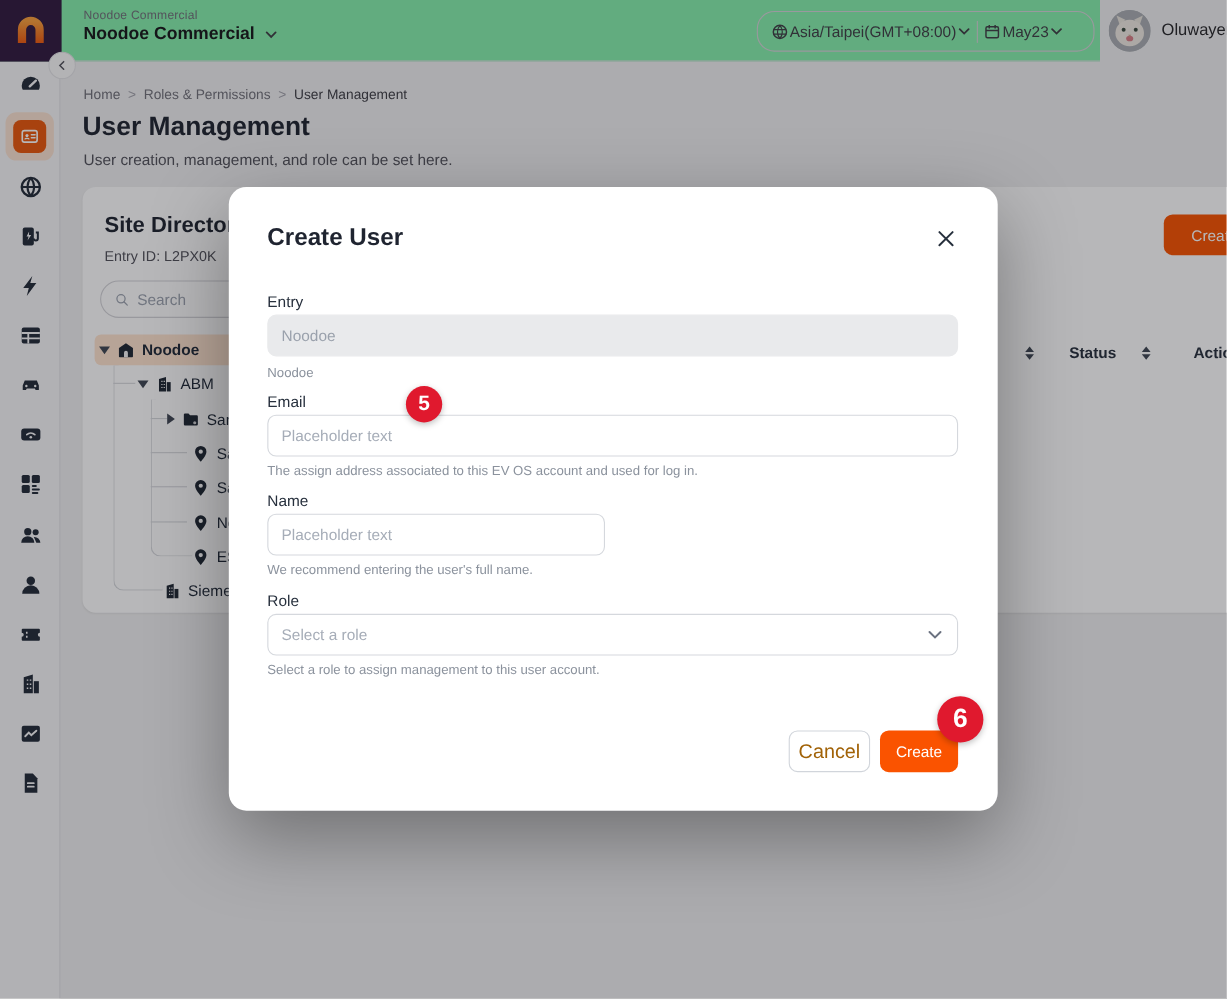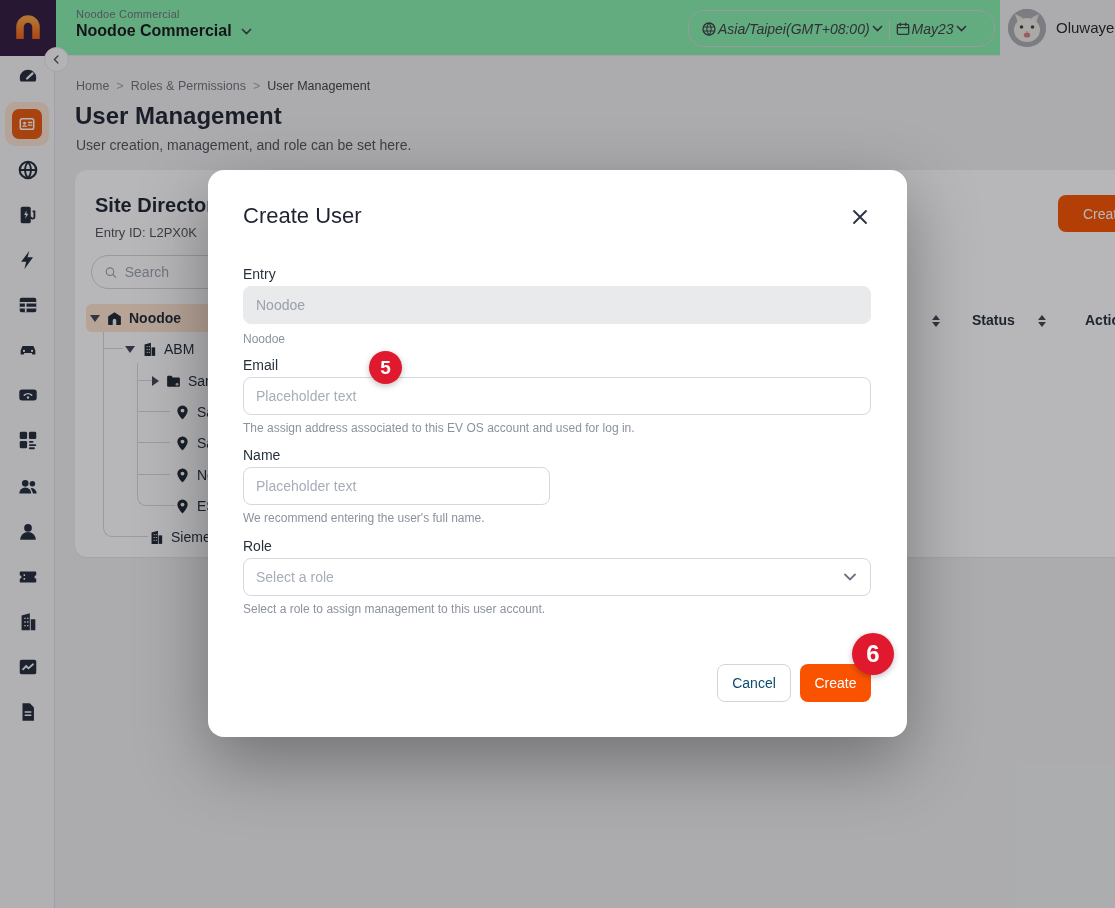--- a/index.html
+++ b/index.html
@@ -7,21 +7,21 @@
   body { font-family:"Liberation Sans", sans-serif; background:#f0f0f1; position:relative; }
 
   
   .topbar { position:absolute; left:0; top:0; width:1000px; height:56px; background:#86efac; border-bottom:1px solid #e3e3e6; z-index:2;padding-left:10px; }
   .logo { position:absolute; left:0; top:0; width:56px; height:56px; background:#311b3f; display:flex; align-items:center; justify-content:center; }
   .brand-block { position:absolute; left:76px; top:8px; }
   .brand-eyebrow { font-size:11px; color:#71717a; letter-spacing:.2px; }
   .brand-row { display:flex; align-items:center; gap:8px; margin-top:2px; cursor:pointer; }
   .brand-name { font-size:16px; font-weight:700; color:#18181b; }
   .collapse-btn { position:absolute; left:44px; top:47px; width:25px; height:25px; border-radius:50%; background:#fafafa; border:1px solid #e4e4e7; display:flex; align-items:center; justify-content:center; z-index:3; cursor:pointer; }
-  .tb-controls { position:absolute; left:688px; top:10px; height:37px; width:307px; border:1px solid #d4d4d8; border-radius:16px; display:flex; align-items:center; padding:0 12px; gap:1px;font-style:italic; }
+  .tb-controls { position:absolute; left:688px; top:10px; height:37px; width:307px; border:1px solid #d4d4d8; border-radius:16px; display:flex; align-items:center; padding:0 12px; gap:1px; }
   .tb-text { font-size:14px; color:#3f3f46; white-space:nowrap; }
   .tb-divider { width:1px; height:20px; background:#d4d4d8; margin:0 4px; }
   .avatar { position:absolute; left:1008px; top:9px; width:38px; height:38px; border-radius:50%; overflow:hidden; background:#aeb2b6; }
   .user-name { position:absolute; left:1056px; top:19px; font-size:15px; color:#27272a; white-space:nowrap; }
 
   
   .sidebar { position:absolute; left:0; top:56px; width:55px; height:852px; background:#f7f7f8; border-right:1px solid #e0e0e3; z-index:1; }
   .nav-item { position:absolute; left:17px; width:22px; height:22px; color:#232b38; cursor:pointer; }
   .nav-item svg { width:22px; height:22px; display:block; }
   .nav-active-wrap { position:absolute; left:5px; top:46px; width:44px; height:44px; background:#fbe3d2; border-radius:10px; display:flex; align-items:center; justify-content:center; cursor:pointer; }
@@ -56,30 +56,30 @@
   .tree-label { font-size:14px; color:#1f2937; white-space:nowrap; }
   .caret-down { width:0; height:0; border-left:5px solid transparent; border-right:5px solid transparent; border-top:7px solid #3f4753; }
   .caret-right { width:0; height:0; border-top:5px solid transparent; border-bottom:5px solid transparent; border-left:7px solid #3f4753; }
   .tree-selected { position:absolute; left:86px; top:304px; width:220px; height:28px; background:#ffe4cf; border-radius:6px; }
   .tree-icon { width:17px; height:17px; color:#1f2733; }
   .tree-icon svg { width:17px; height:17px; display:block; }
 
   
   .overlay { position:absolute; inset:0; background:rgba(16,18,24,0.30); z-index:10; }
   .modal { position:absolute; left:208px; top:170px; width:699px; height:567px; background:#fff; border-radius:16px; z-index:20; box-shadow:0 24px 70px rgba(0,0,0,.35); }
-  .modal-title { position:absolute; left:35px; top:33px; font-size:22px; font-weight:400; color:#1f2430; }
+  .modal-title { position:absolute; left:35px; top:33px; font-size:22px; font-weight:700; color:#1f2430; }
   .modal-close { position:absolute; right:34px; top:34px; width:26px; height:26px; display:flex; align-items:center; justify-content:center; cursor:pointer; color:#27303d; background:none; border:none; }
   .f-label { position:absolute; left:35px; font-size:14px; font-weight:500; color:#27303d; }
   .f-helper { position:absolute; left:35px; font-size:12px; color:#8b929d; }
   .f-input { position:absolute; left:35px; height:38px; border:1px solid #d5d8dd; border-radius:8px; padding:0 12px; font-size:14px; color:#15803d; font-family:inherit; outline:none; background:#fff; }
   .f-input::placeholder { color:#a6adb8; }
   .f-input:disabled { background:#e9eaec; border-color:#e9eaec; color:#9aa1ac; }
   .f-select { position:absolute; left:35px; height:38px; width:628px; border:1px solid #d5d8dd; border-radius:8px; padding:0 12px; display:flex; align-items:center; justify-content:space-between; cursor:pointer; background:#fff; }
   .f-select span { font-size:14px; color:#a6adb8; }
-  .btn-cancel { position:absolute; left:509px; top:494px; width:74px; height:38px; background:#fff; border:1px solid #d1d5db; border-radius:8px; font-size:14px; color:#0c4a6e; font-family:inherit; cursor:pointer; }
+  .btn-cancel { position:absolute; left:509px; top:494px; width:74px; height:38px; background:#fff; border:1px solid #d1d5db; border-radius:8px; font-size:18px; color:#a16207; font-family:inherit; cursor:pointer; }
   .btn-create { position:absolute; left:592px; top:494px; width:71px; height:38px; background:#fa5300; border:none; border-radius:8px; font-size:14px; color:#fff; font-family:inherit; cursor:pointer; }
 
   .anno-badge { position:absolute; border-radius:50%; background:#e0192e; color:#fff; font-weight:700; display:flex; align-items:center; justify-content:center; z-index:30; box-shadow:0 2px 6px rgba(0,0,0,.25); }
   .badge-5 { left:369px; top:351px; width:33px; height:33px; font-size:19px; }
   .badge-6 { left:852px; top:633px; width:42px; height:42px; font-size:24px; }
 </style>
 </head>
 <body>
 
 <div class="topbar">

